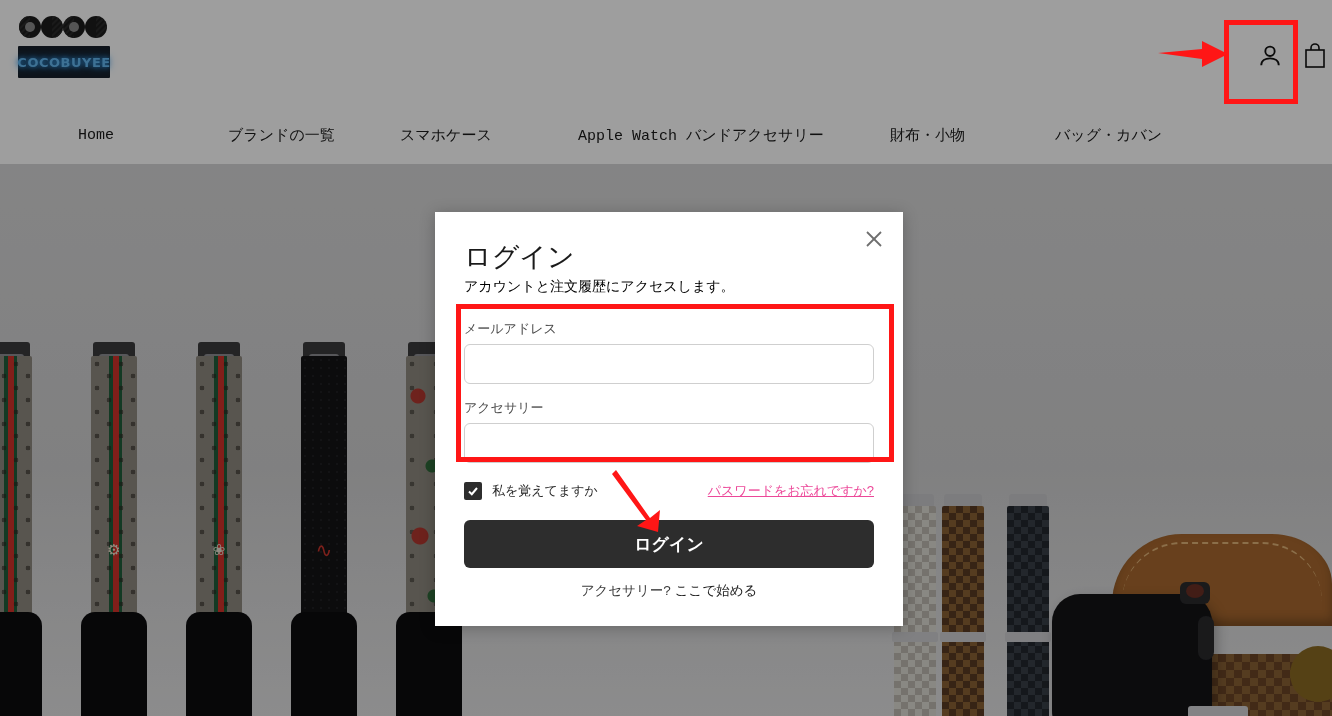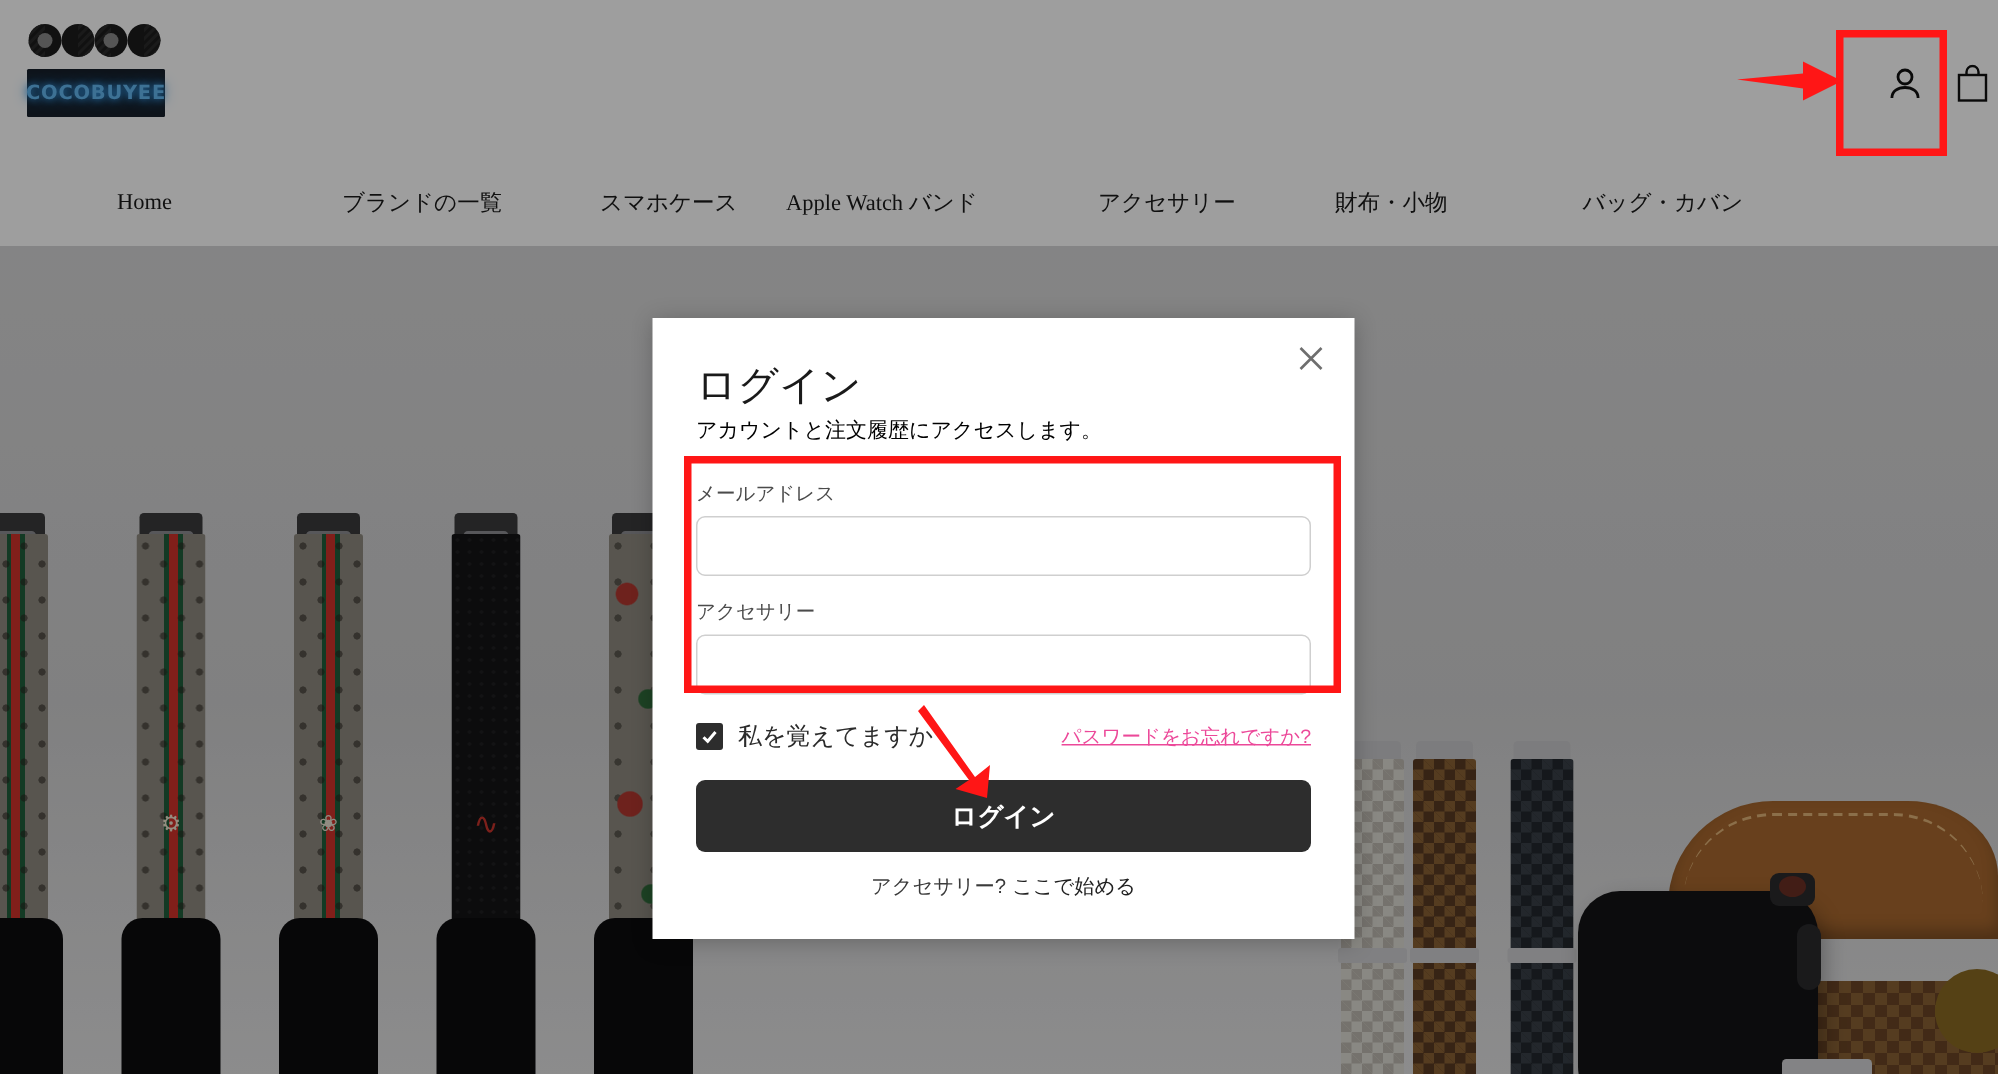--- a/index.html
+++ b/index.html
@@ -59,21 +59,21 @@
   }
 
   
   .nav {
     position:absolute; left:0; top:106px; width:1332px; height:58px;
     background:#fff; display:flex; align-items:center;
   }
   .nav-inner { display:flex; align-items:center; padding-left:78px; }
   .nav-item {
     font-size:15px; color:#1a1a1a; cursor:pointer; white-space:nowrap;
-    font-family:Liberation Serif, serif;
+    font-family:Liberation Mono, monospace;
   }
   .nav-item + .nav-item { margin-left:0; }
 
   
   .hero { position:absolute; left:0; top:164px; width:1332px; height:552px; background:#d8d8d9; overflow:hidden; }
   .hero-photo { position:absolute; inset:0; background:linear-gradient(180deg,#d6d6d7 0%, #cfcfd0 55%, #e2e2e3 100%); }
 
   
   .band {
     position:absolute; top:178px; width:58px; height:300px;
@@ -229,21 +229,21 @@
 
   .remember-row {
     position:absolute; left:29px; top:268px; width:410px; height:22px;
     display:flex; align-items:center; justify-content:space-between;
   }
   .remember-left { display:flex; align-items:center; }
   .cbox {
     width:18px; height:18px; background:#2d2d2d; border-radius:2px;
     display:flex; align-items:center; justify-content:center; cursor:pointer;
   }
-  .remember-label { font-size:16px; color:#2b2b2b; margin-left:10px; cursor:pointer; }
+  .remember-label { font-size:13px; color:#2b2b2b; margin-left:10px; cursor:pointer; }
   .forgot-link { font-size:13px; color:#ec4899; text-decoration:underline; cursor:pointer; }
 
   .login-btn {
     position:absolute; left:29px; top:308px; width:410px; height:48px;
     background:#2d2d2d; color:#fff; border:none; border-radius:6px;
     font-size:17px; cursor:pointer; font-weight:bold;
     font-family:"Liberation Sans","DejaVu Sans",sans-serif;
   }
   .signup-row {
     position:absolute; left:0; top:370px; width:468px; text-align:center;
@@ -314,21 +314,21 @@
           </svg>
         </div>
       </div>
     </div>
 
     <nav class="nav">
       <div class="nav-inner">
         <span class="nav-item" style="width:150px;">Home</span>
         <span class="nav-item" style="width:172px;">ブランドの一覧</span>
         <span class="nav-item" style="width:124px;">スマホケース</span>
-        <span class="nav-item" style="width:208px;">Apple Watch バンド</span>
+        <span class="nav-item" style="width:208px;text-align:right;">Apple Watch バンド</span>
         <span class="nav-item" style="width:158px;">アクセサリー</span>
         <span class="nav-item" style="width:165px;">財布・小物</span>
         <span class="nav-item">バッグ・カバン</span>
       </div>
     </nav>
 
     <div class="hero">
       <div class="hero-photo"></div>
 
       <div class="band" style="left:-20px;">

